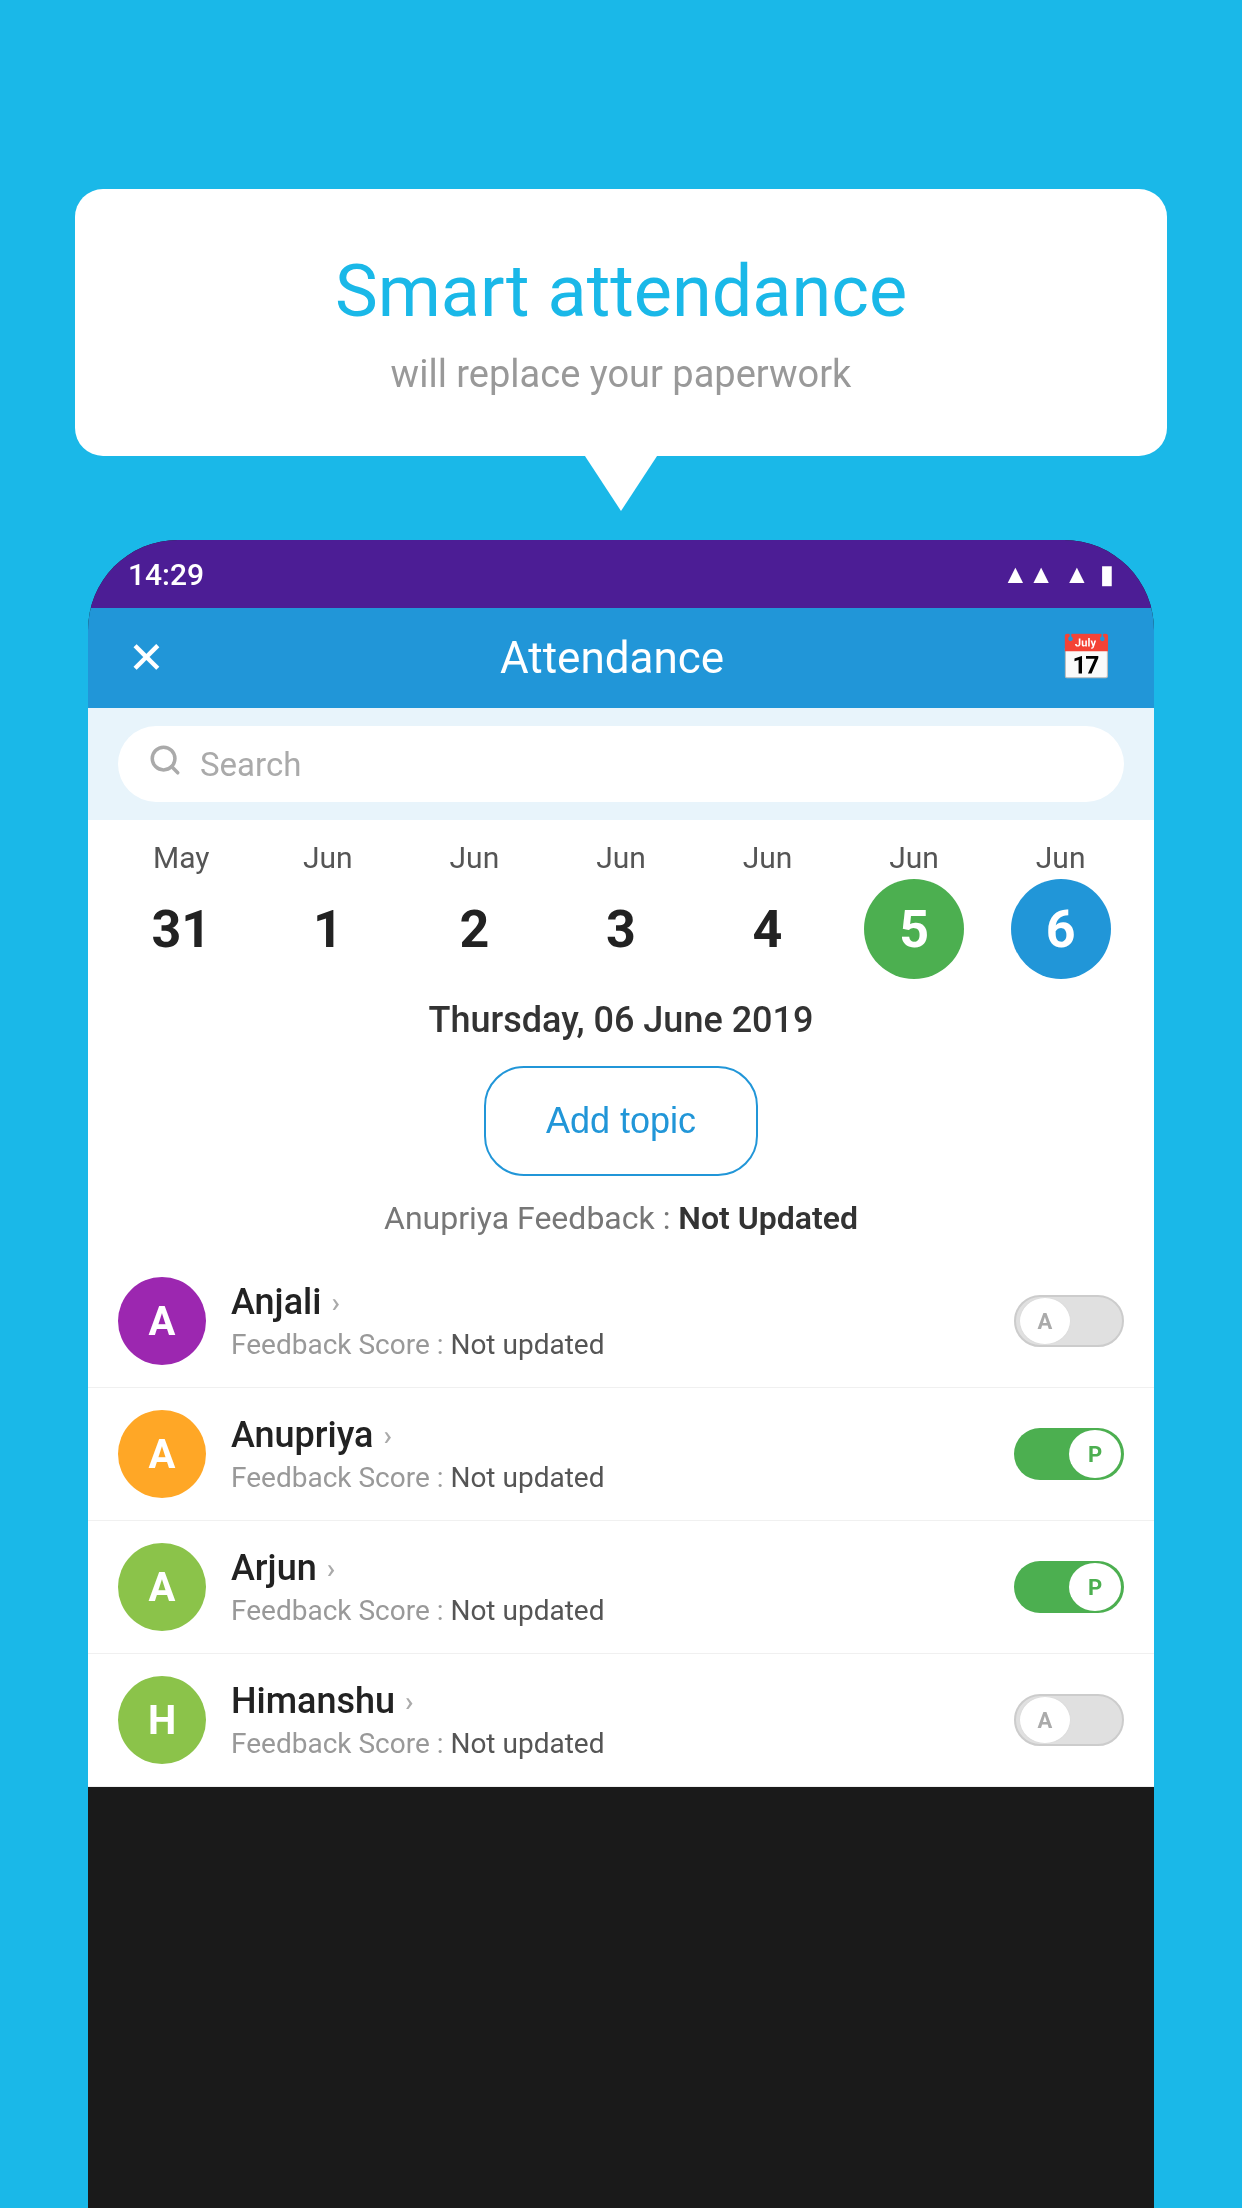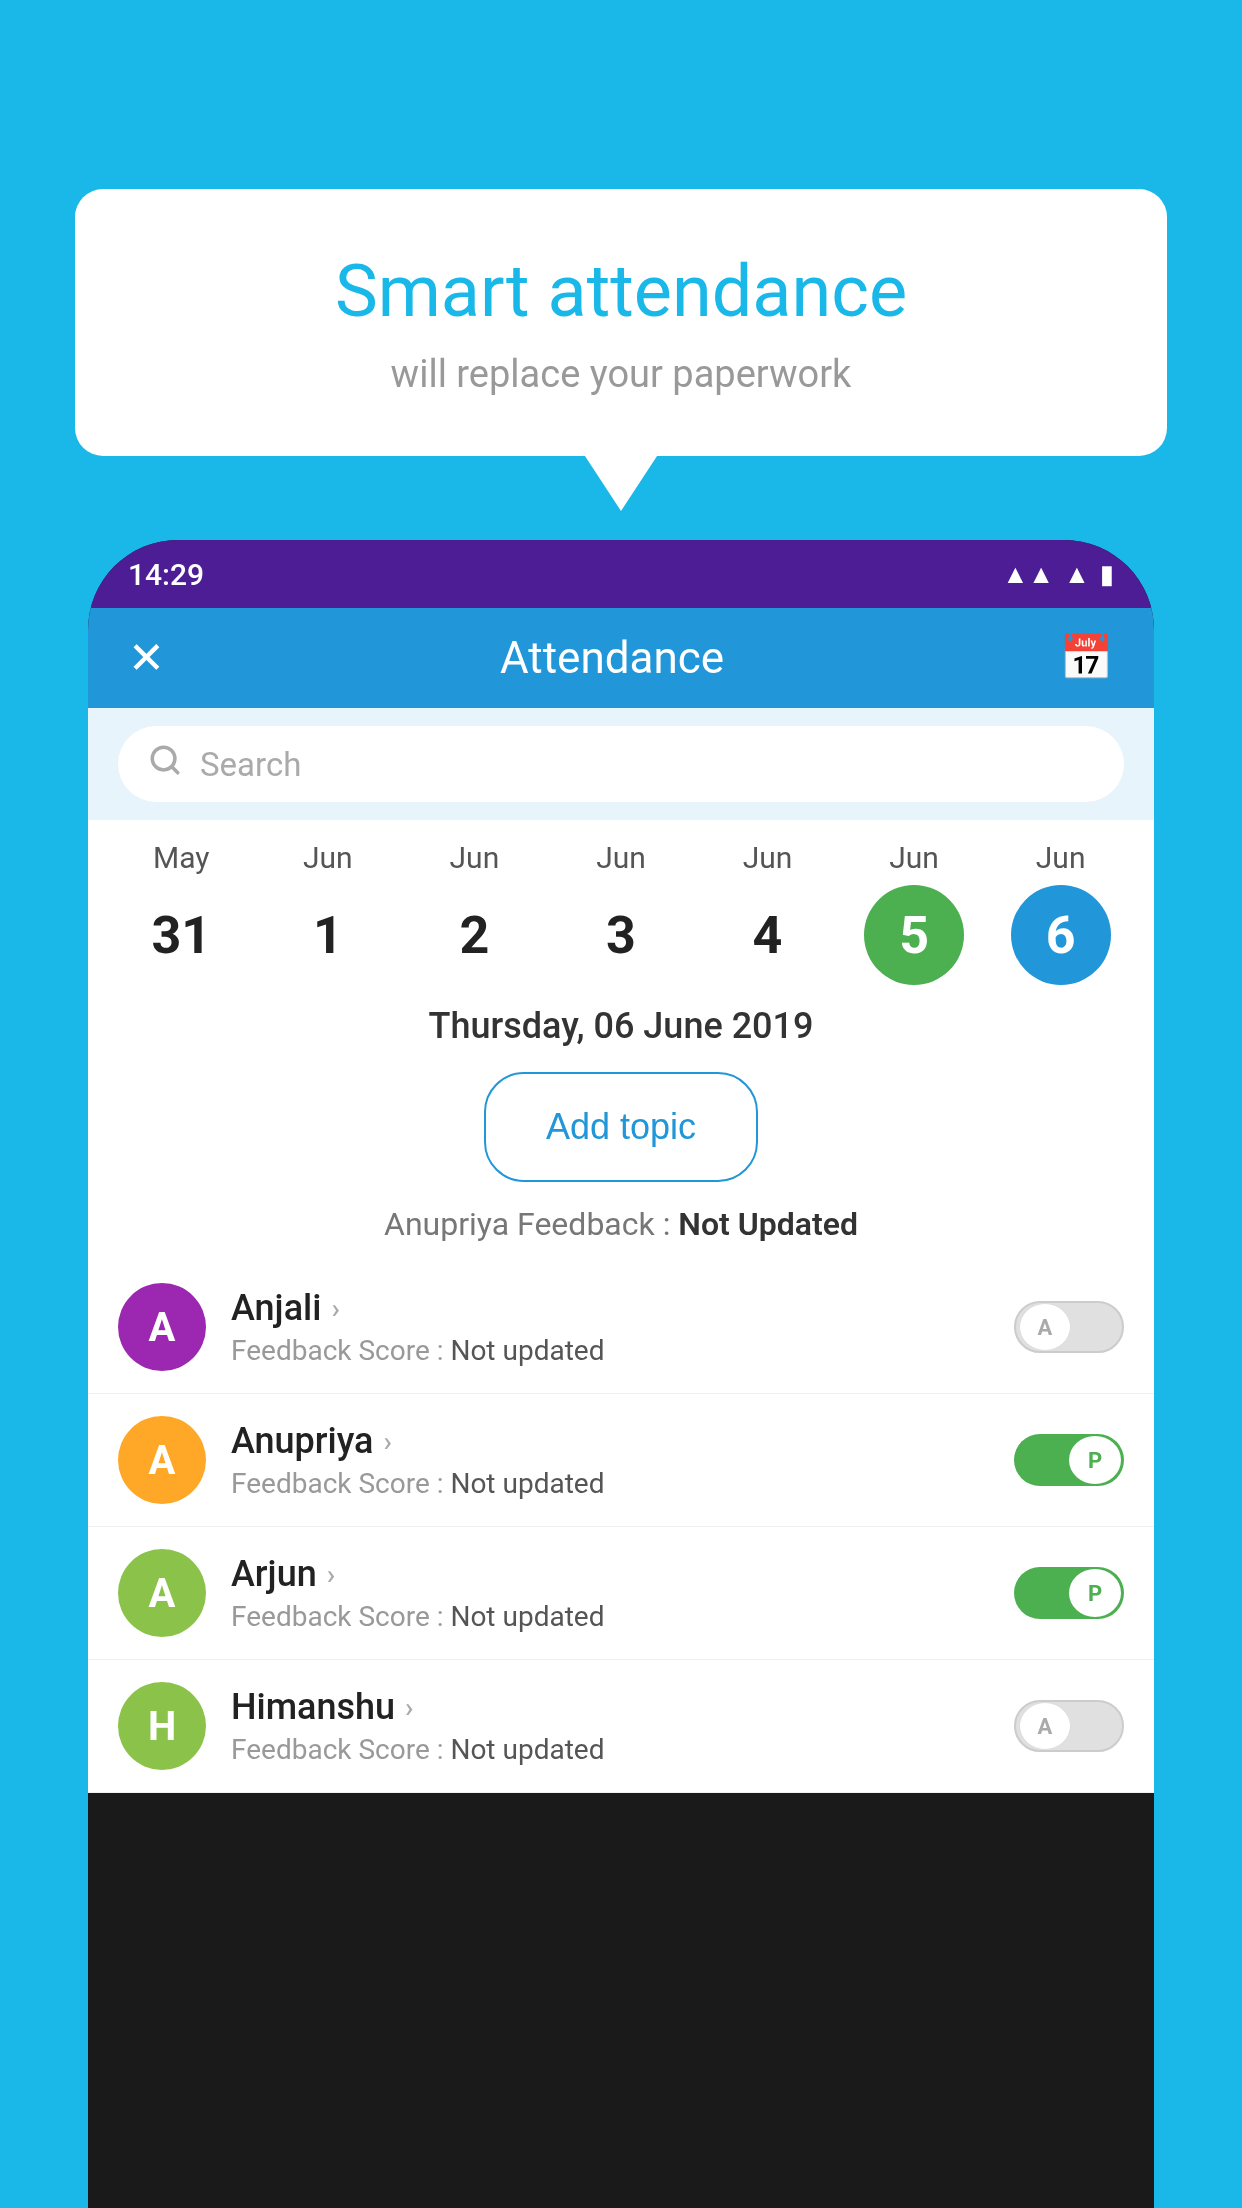--- a/index.html
+++ b/index.html
@@ -150,21 +150,21 @@
       justify-content: space-around;
       padding: 0 20px;
     }
     .calendar-month-item {
       text-align: center;
       width: 130px;
     }
     .month-label {
       font-size: 30px;
       color: #555;
-      margin-bottom: 10px;
+      margin-bottom: 4px;
     }
     .day-number {
       font-size: 52px;
       font-weight: 700;
       color: #222;
       width: 100px;
       height: 100px;
       display: flex;
       align-items: center;
       justify-content: center;

